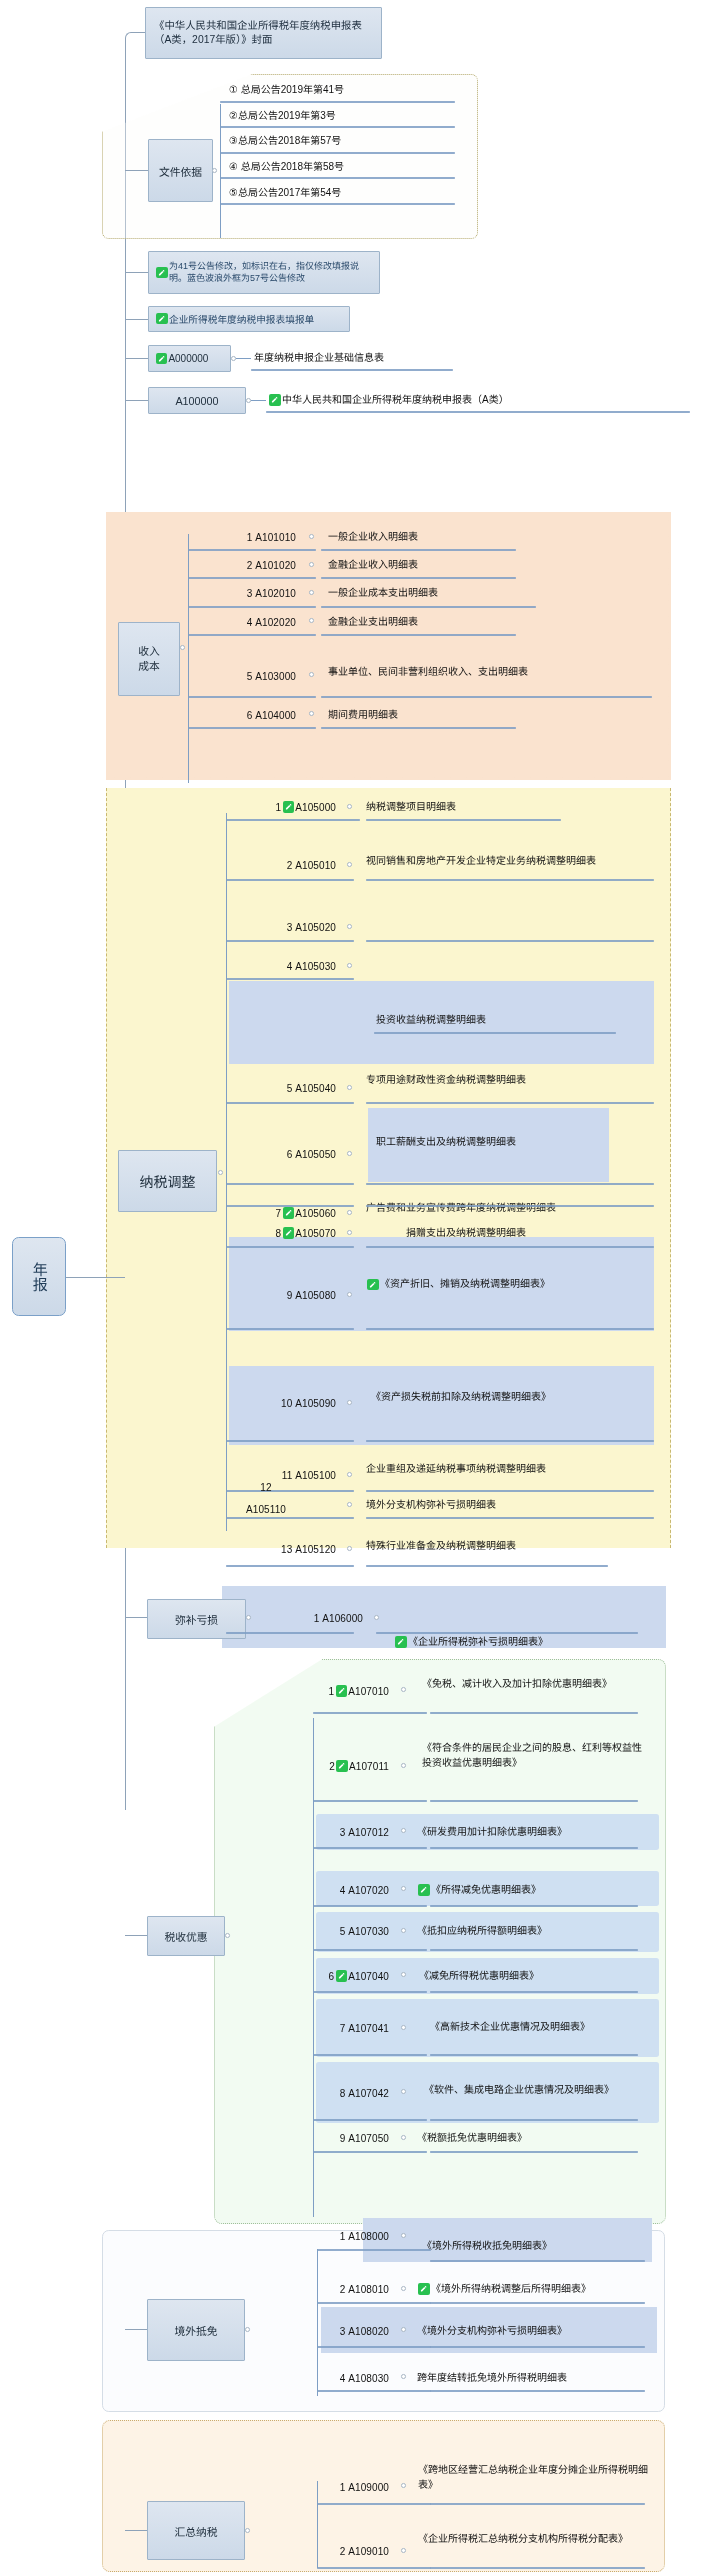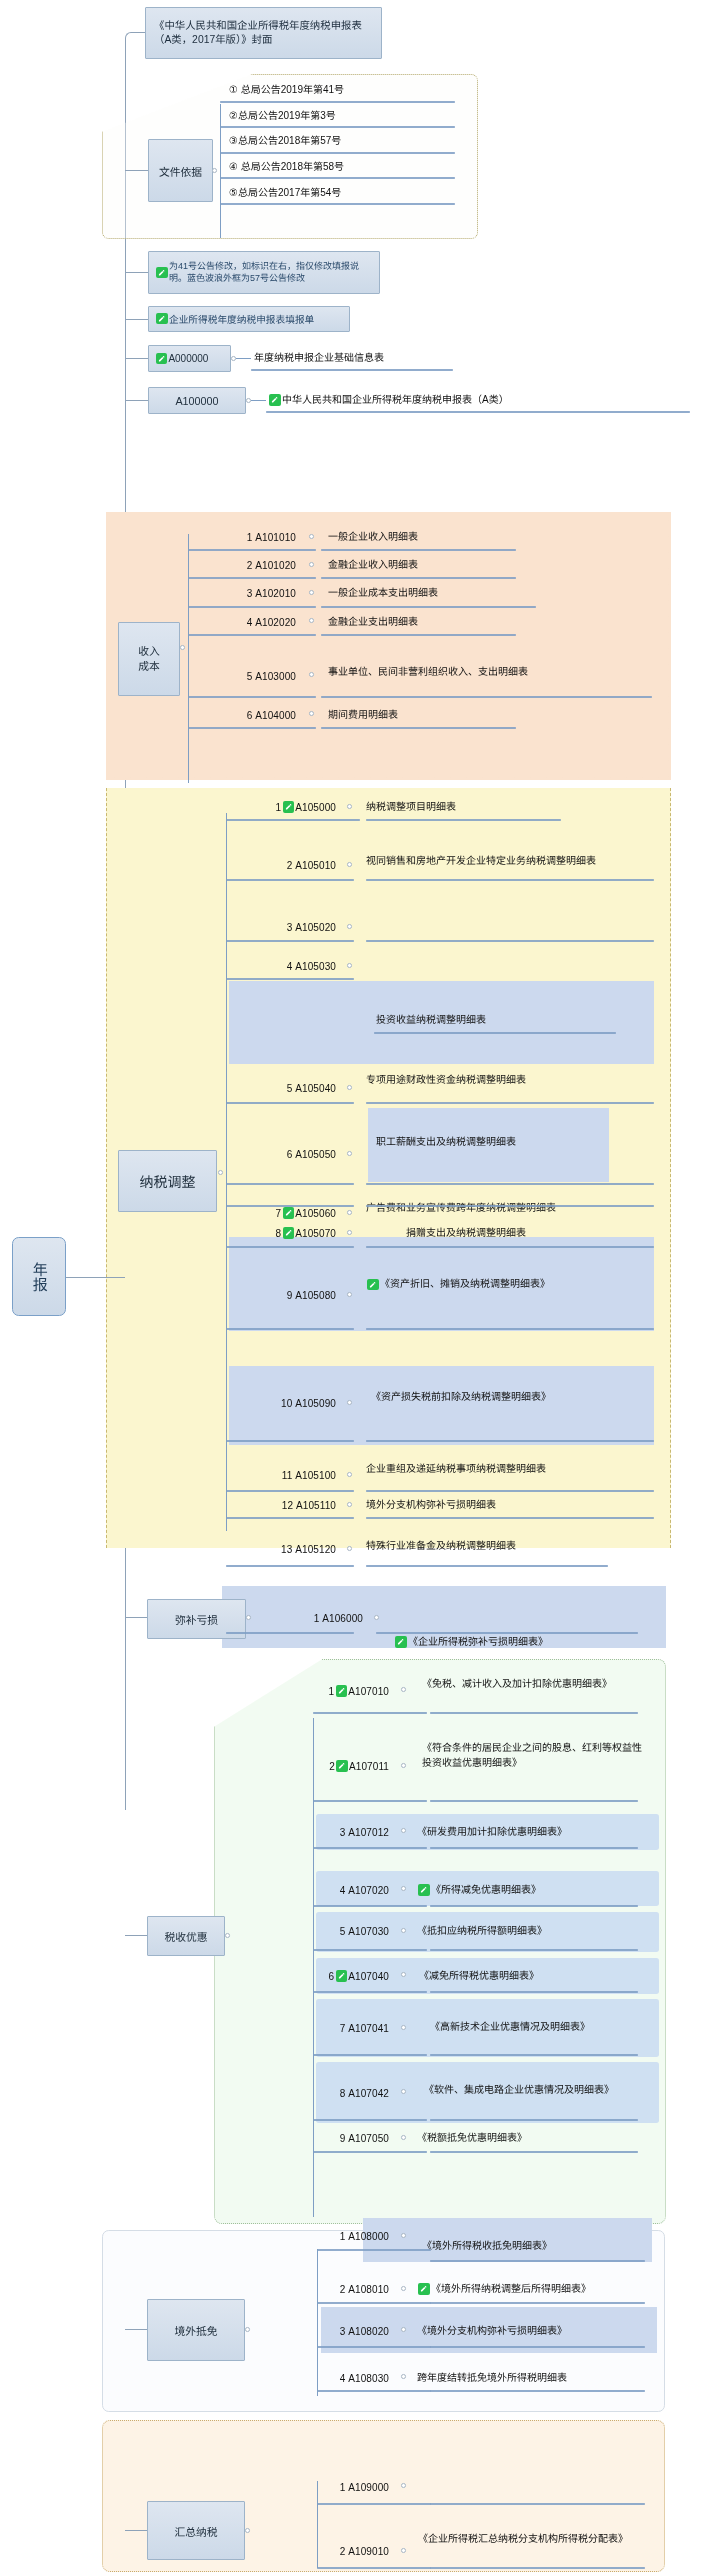--- a/index.html
+++ b/index.html
@@ -363,21 +363,21 @@
     <div class="underline" style="left:366px;top:1440px;width:288px;"></div>
 
   <div class="code" style="left:196px;top:1465px;width:140px;height:20px;"><span>11</span>&nbsp;<span>A105100</span></div>
   <div class="dot" style="left:347px;top:1472px;"></div>
   <div class="title wrap" style="left:366px;top:1444px;width:276px;height:51px;line-height:1.45;">
       <span>企业重组及递延纳税事项纳税调整明细表</span>
     </div>
   <div class="underline" style="left:226px;top:1490px;width:128px;"></div>
     <div class="underline" style="left:366px;top:1490px;width:288px;"></div>
 
-  <div class="code" style="left:196px;top:1495px;width:140px;height:20px;"><span>12</span>&nbsp;<span>A105110</span></div>
+  <div class="code" style="left:196px;top:1495px;width:140px;height:20px;flex-direction:column;"><span>12</span>&nbsp;<span>A105110</span></div>
   <div class="dot" style="left:347px;top:1502px;"></div>
   <div class="title" style="left:366px;top:1495px;width:296px;height:20px;">
       <span>境外分支机构弥补亏损明细表</span>
     </div>
   <div class="underline" style="left:226px;top:1517px;width:128px;"></div>
     <div class="underline" style="left:366px;top:1517px;width:288px;"></div>
 
   <div class="code" style="left:196px;top:1539px;width:140px;height:20px;"><span>13</span>&nbsp;<span>A105120</span></div>
   <div class="dot" style="left:347px;top:1546px;"></div>
   <div class="title wrap" style="left:366px;top:1521px;width:255px;height:51px;line-height:1.45;">
@@ -579,20 +579,23 @@
   <div class="bnd bnd-dotted-tan" style="left:102px;top:2420px;width:563px;height:152px;"></div>
   <div class="hline" style="left:125px;top:2530px;width:23px;"></div>
   <div class="node" style="left:147px;top:2501px;width:98px;height:59px;">
     <span style="font-size:10.8px;">汇总纳税</span>
   </div>
   <div class="dot" style="left:245px;top:2528px;"></div>
   <div class="vline" style="left:317px;top:2481px;height:87px;background:#7e9ec4;"></div>
 
   <div class="code" style="left:255px;top:2477px;width:134px;height:20px;"><span>1</span>&nbsp;<span>A109000</span></div>
   <div class="dot" style="left:401px;top:2483px;"></div>
+  <div class="title wrap" style="left:418px;top:2452px;width:242px;height:51px;line-height:1.45;">
+      <span>《跨地区经营汇总纳税企业年度分摊企业所得税明细表》</span>
+    </div>
   <div class="underline" style="left:317px;top:2503px;width:114px;"></div>
     <div class="underline" style="left:430px;top:2503px;width:215px;"></div>
 
   <div class="code" style="left:255px;top:2541px;width:134px;height:20px;"><span>2</span>&nbsp;<span>A109010</span></div>
   <div class="dot" style="left:401px;top:2548px;"></div>
   <div class="title wrap" style="left:418px;top:2514px;width:242px;height:51px;line-height:1.45;">
       <span>《企业所得税汇总纳税分支机构所得税分配表》</span>
     </div>
   <div class="underline" style="left:317px;top:2567px;width:114px;"></div>
     <div class="underline" style="left:430px;top:2567px;width:215px;"></div>

